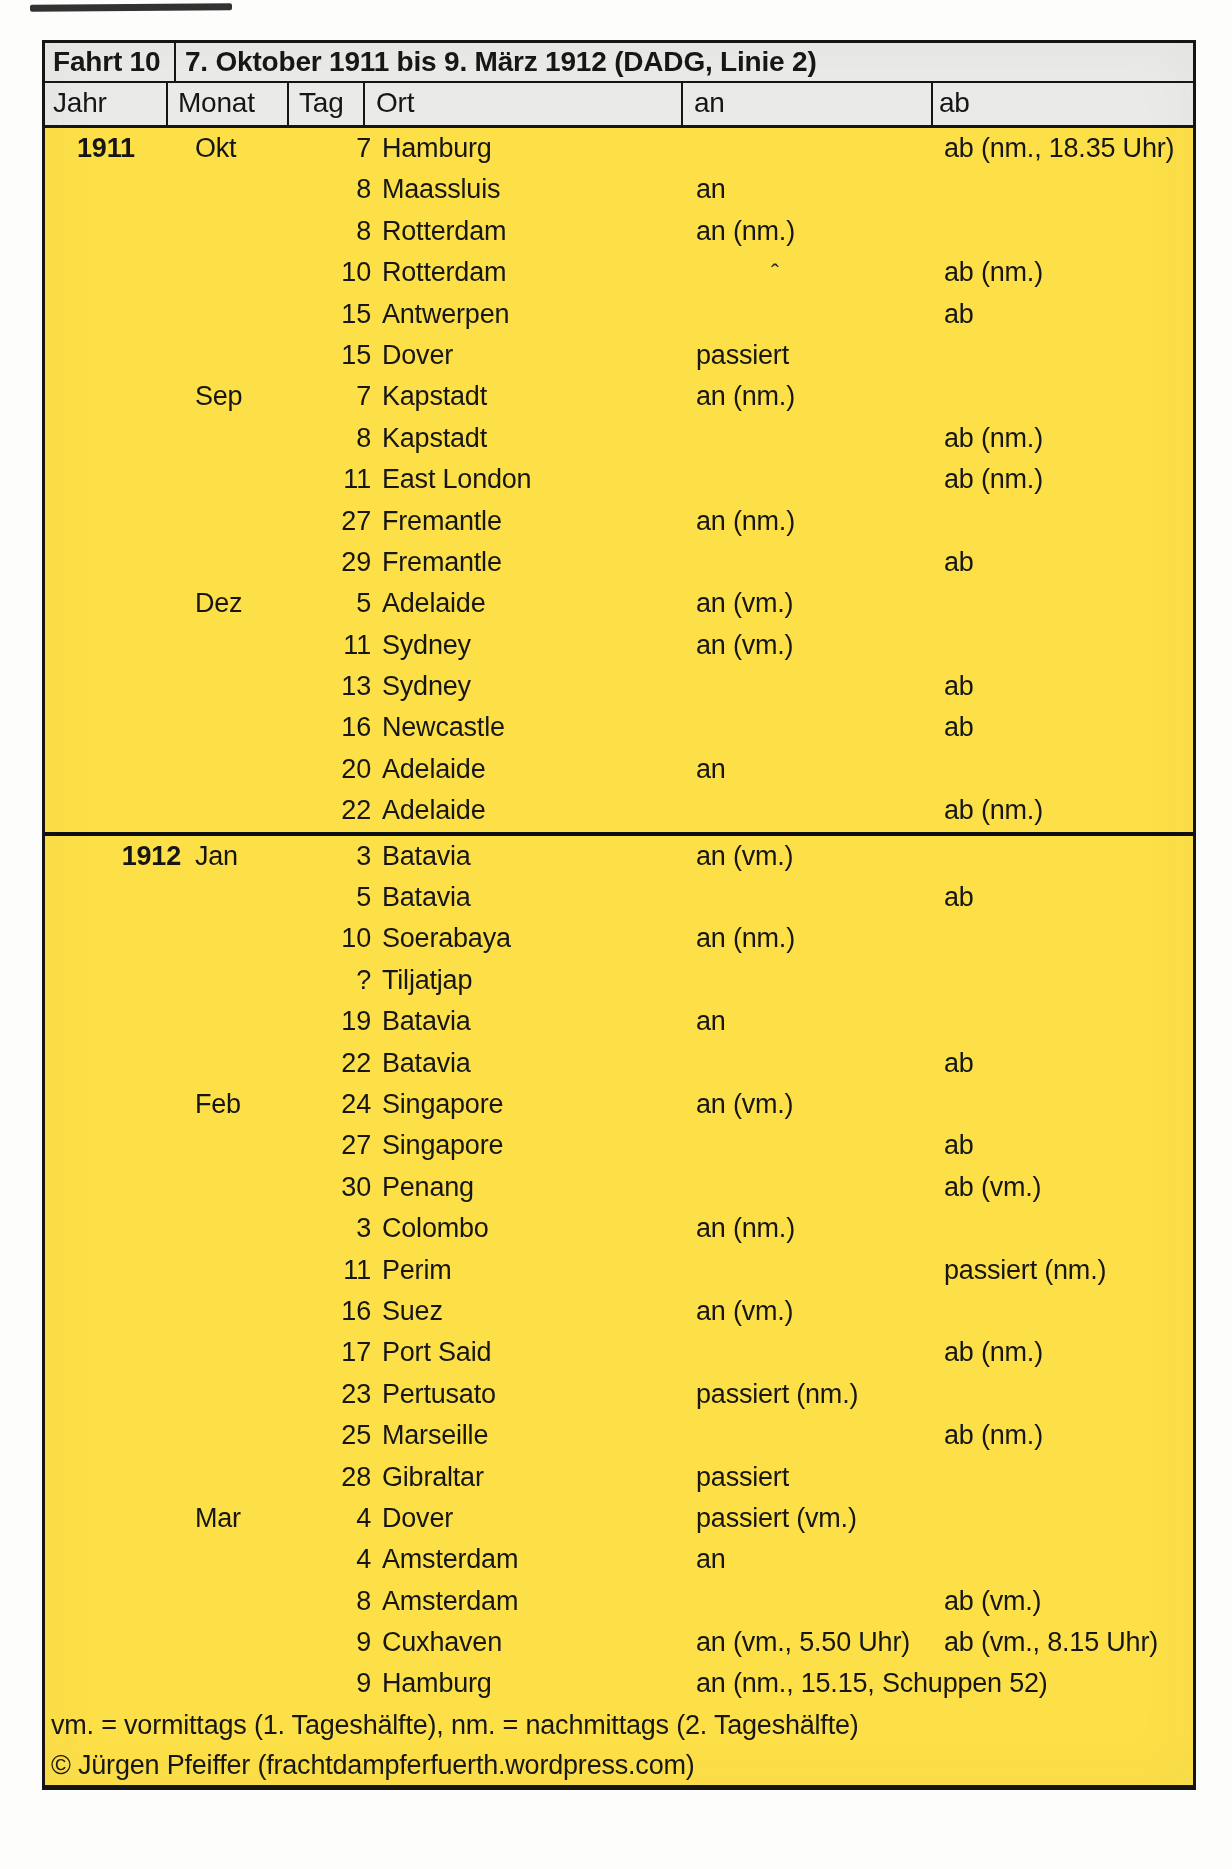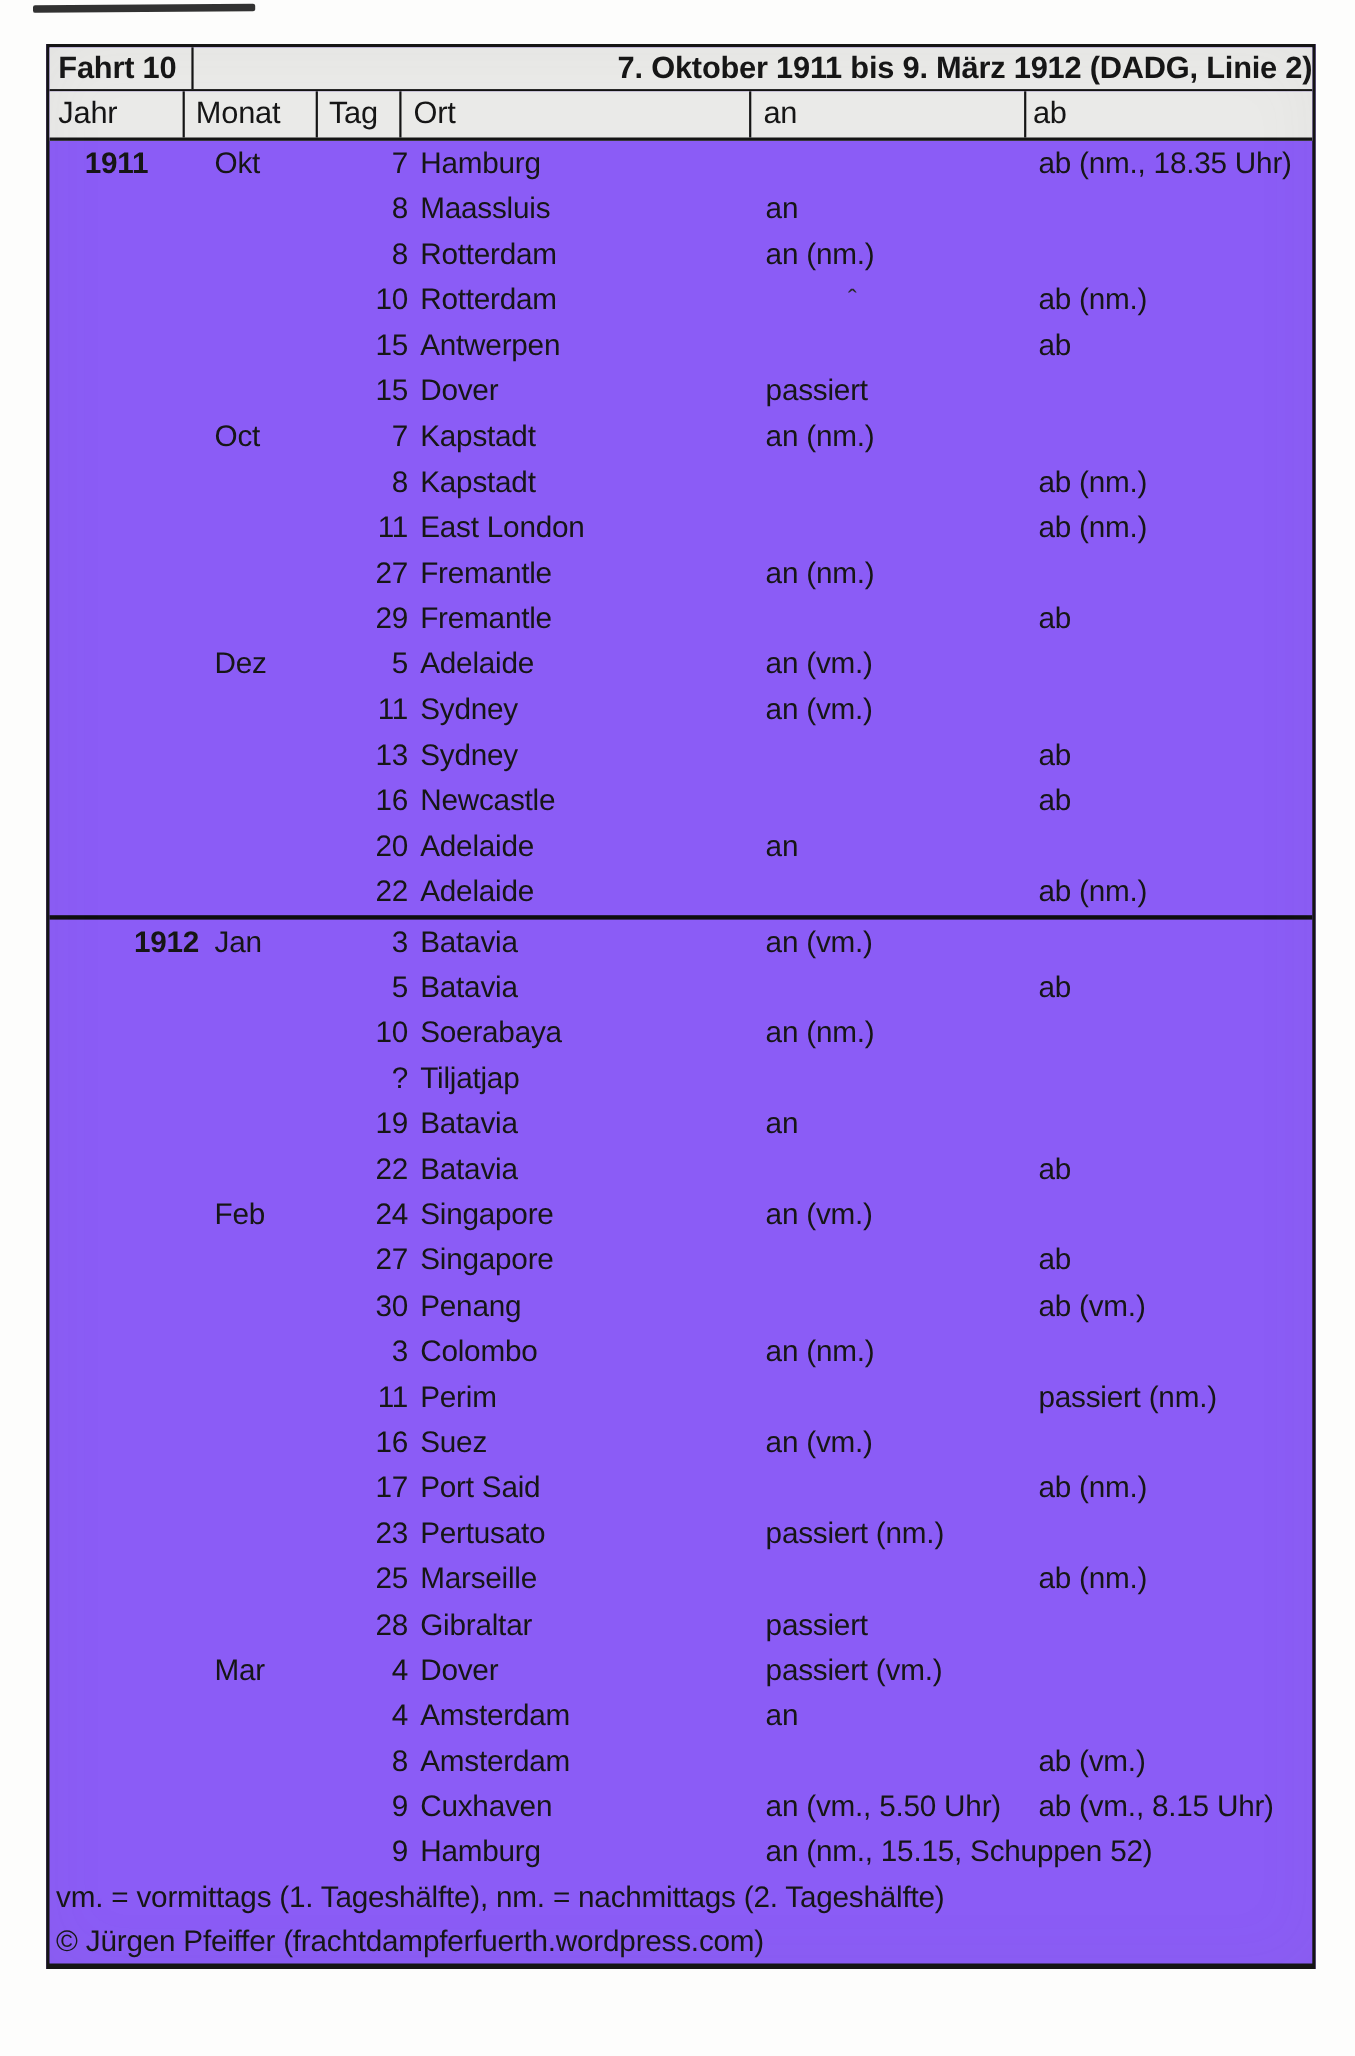--- a/index.html
+++ b/index.html
@@ -11,31 +11,31 @@
     overflow:hidden;
   }
   
   .scan-line{
     position:absolute;left:30px;top:4px;width:202px;height:7px;
     background:#1c1c1c;border-radius:2px;transform:rotate(-0.4deg);opacity:.9;
   }
   .doc-table{
     position:absolute;left:42px;top:40px;width:1148px;
     border:3px solid #151515;border-bottom-width:5px;
-    background:#8b5cf6;
+    background:#fde047;
     box-sizing:content-box;
   }
   .title-row{
     display:flex;height:38px;background:#eaeae8;
     border-bottom:2px solid #151515;
     font-weight:700;font-size:28px;line-height:38px;
     letter-spacing:-0.2px;
   }
   .title-cell-fahrt{width:121px;border-right:2px solid #151515;padding-left:8px;flex:none;}
-  .title-cell-range{flex:1;padding-left:9px;white-space:nowrap;text-align:right;}
+  .title-cell-range{flex:1;padding-left:9px;white-space:nowrap;}
   .header-row{
     display:flex;height:42px;background:#eaeae8;
     border-bottom:3px solid #151515;
     font-weight:400;font-size:28px;line-height:40px;
     letter-spacing:-0.2px;
   }
   .header-row .hc{border-right:2px solid #151515;box-sizing:border-box;flex:none;white-space:nowrap;}
   .hc-jahr{width:123px;padding-left:8px;}
   .hc-monat{width:121px;padding-left:10px;}
   .hc-tag{width:76px;padding-left:10px;}
@@ -136,21 +136,21 @@
         <div class="row">
     <span class="c-jahr"></span>
     <span class="c-monat"></span>
     <span class="c-tag">15</span>
     <span class="c-ort">Dover</span>
     <span class="c-an">passiert</span>
     <span class="c-ab"></span>
   </div>
         <div class="row">
     <span class="c-jahr"></span>
-    <span class="c-monat">Oct</span>
+    <span class="c-monat">Sep</span>
     <span class="c-tag">7</span>
     <span class="c-ort">Kapstadt</span>
     <span class="c-an">an (nm.)</span>
     <span class="c-ab"></span>
   </div>
         <div class="row">
     <span class="c-jahr"></span>
     <span class="c-monat"></span>
     <span class="c-tag">8</span>
     <span class="c-ort">Kapstadt</span>

